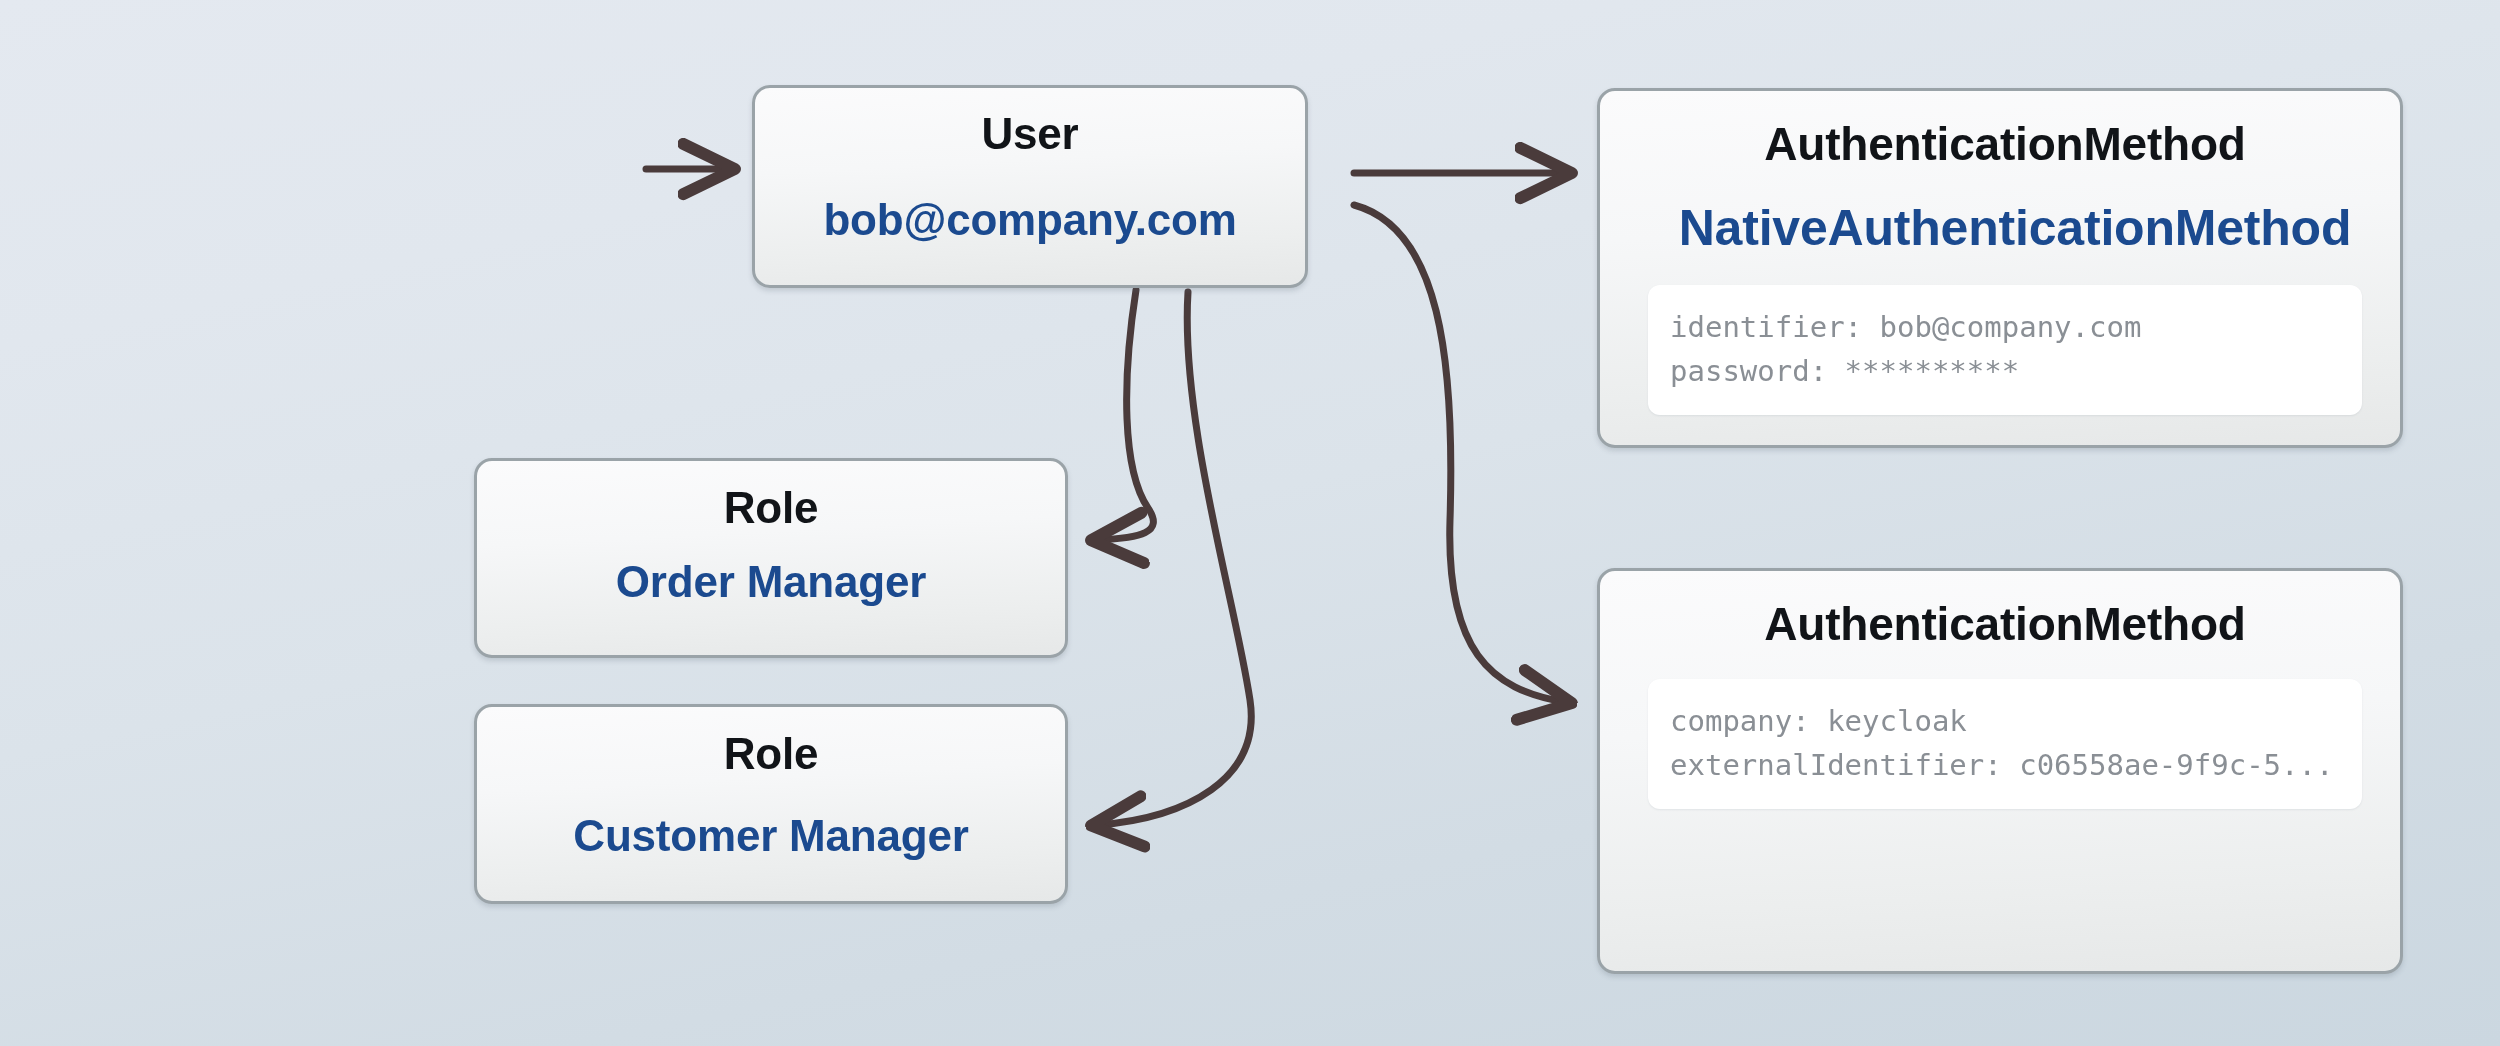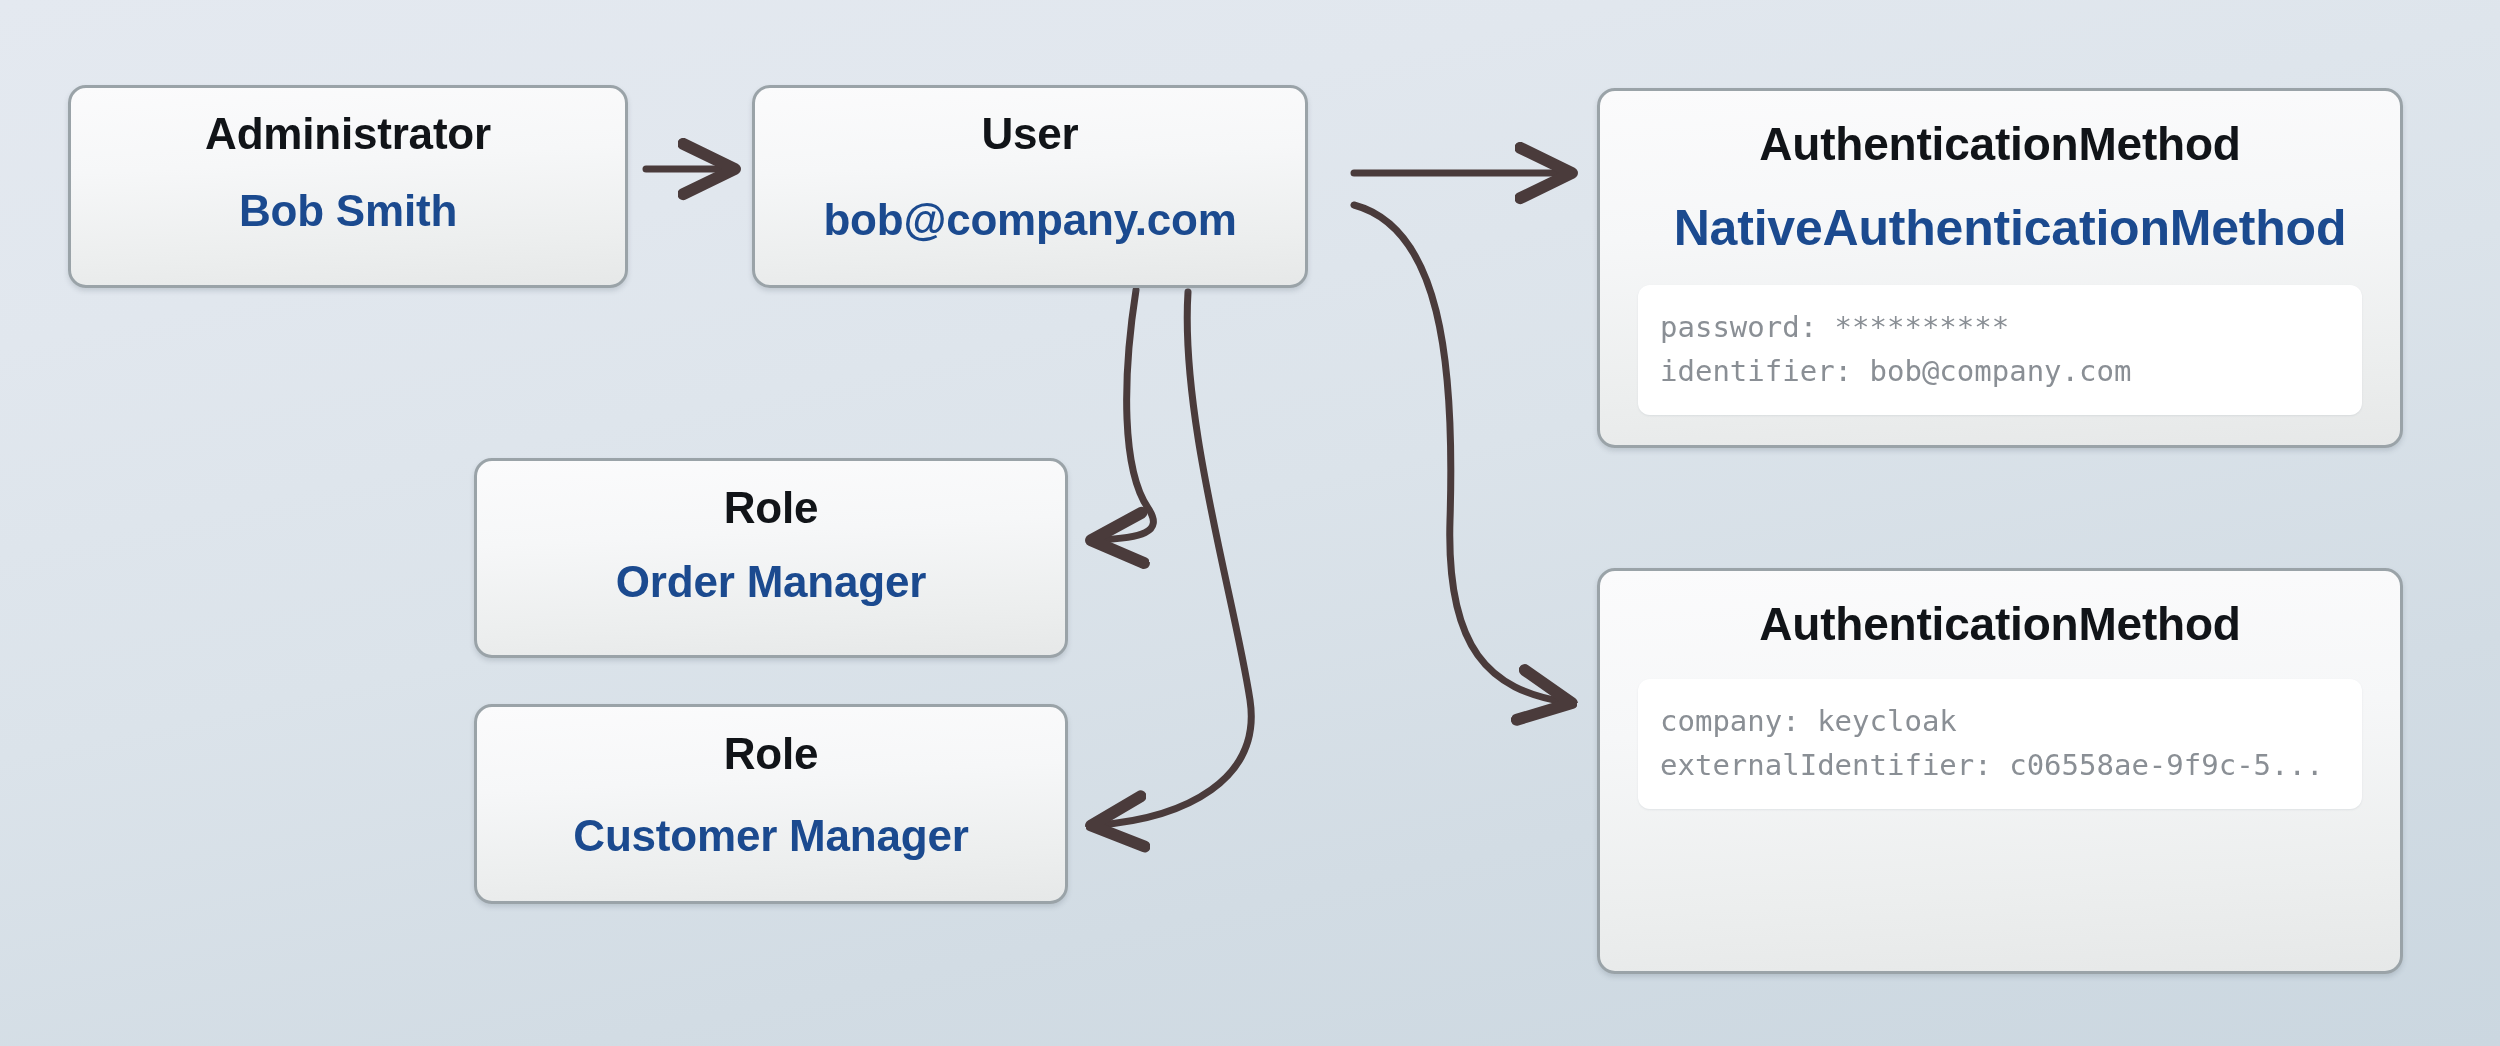--- a/index.html
+++ b/index.html
@@ -67,21 +67,21 @@
   #node-role-order .value-label { margin-top: 24px; }
 
   #node-role-customer {
     left: 474px; top: 704px; width: 594px; height: 200px;
     padding-top: 22px;
   }
   #node-role-customer .value-label { margin-top: 32px; }
 
   
   .node.card {
-    padding: 26px 38px 30px 38px;
+    padding: 26px 38px 30px 48px;
     align-items: stretch;
   }
   .node.card .type-label { font-size: 46px; }
   .node.card .value-label { font-size: 50px; margin-top: 28px; margin-left: 20px; }
 
   #node-auth-native {
     left: 1597px; top: 88px; width: 806px; height: 360px;
   }
   #node-auth-external {
     left: 1597px; top: 568px; width: 806px; height: 406px;
@@ -136,46 +136,42 @@
 
     <g>
       <path d="M 1136,290 C 1122,380 1122,470 1148,508 C 1165,533 1140,538 1098,540" fill="none" stroke="#4a3b3b" stroke-width="7" stroke-linecap="round" marker-end="url(#arrowhead)"></path>
     </g>
 
     <g>
       <path d="M 1188,292 C 1180,420 1235,600 1250,700 C 1262,780 1185,818 1098,825" fill="none" stroke="#4a3b3b" stroke-width="7" stroke-linecap="round" marker-end="url(#arrowhead)"></path>
     </g>
   </svg>
 
-  <div class="node simple" id="node-administrator">
-    <div class="type-label">Administrator</div>
-    <div class="value-label">Bob Smith</div>
-  </div>
 
   <div class="node simple" id="node-user">
     <div class="type-label">User</div>
     <div class="value-label">bob@company.com</div>
   </div>
 
   <div class="node simple" id="node-role-order">
     <div class="type-label">Role</div>
     <div class="value-label">Order Manager</div>
   </div>
 
   <div class="node simple" id="node-role-customer">
     <div class="type-label">Role</div>
     <div class="value-label">Customer Manager</div>
   </div>
 
   <div class="node card" id="node-auth-native">
     <div class="type-label">AuthenticationMethod</div>
     <div class="value-label">NativeAuthenticationMethod</div>
     <div class="detail-panel">
+      <div class="detail-line">identifier: bob@company.com</div>
       <div class="detail-line">password: **********</div>
-      <div class="detail-line">identifier: bob@company.com</div>
     </div>
   </div>
 
   <div class="node card" id="node-auth-external">
     <div class="type-label">AuthenticationMethod</div>
     <div class="detail-panel">
       <div class="detail-line">company: keycloak</div>
       <div class="detail-line">externalIdentifier: c06558ae-9f9c-5...</div>
     </div>
   </div>

